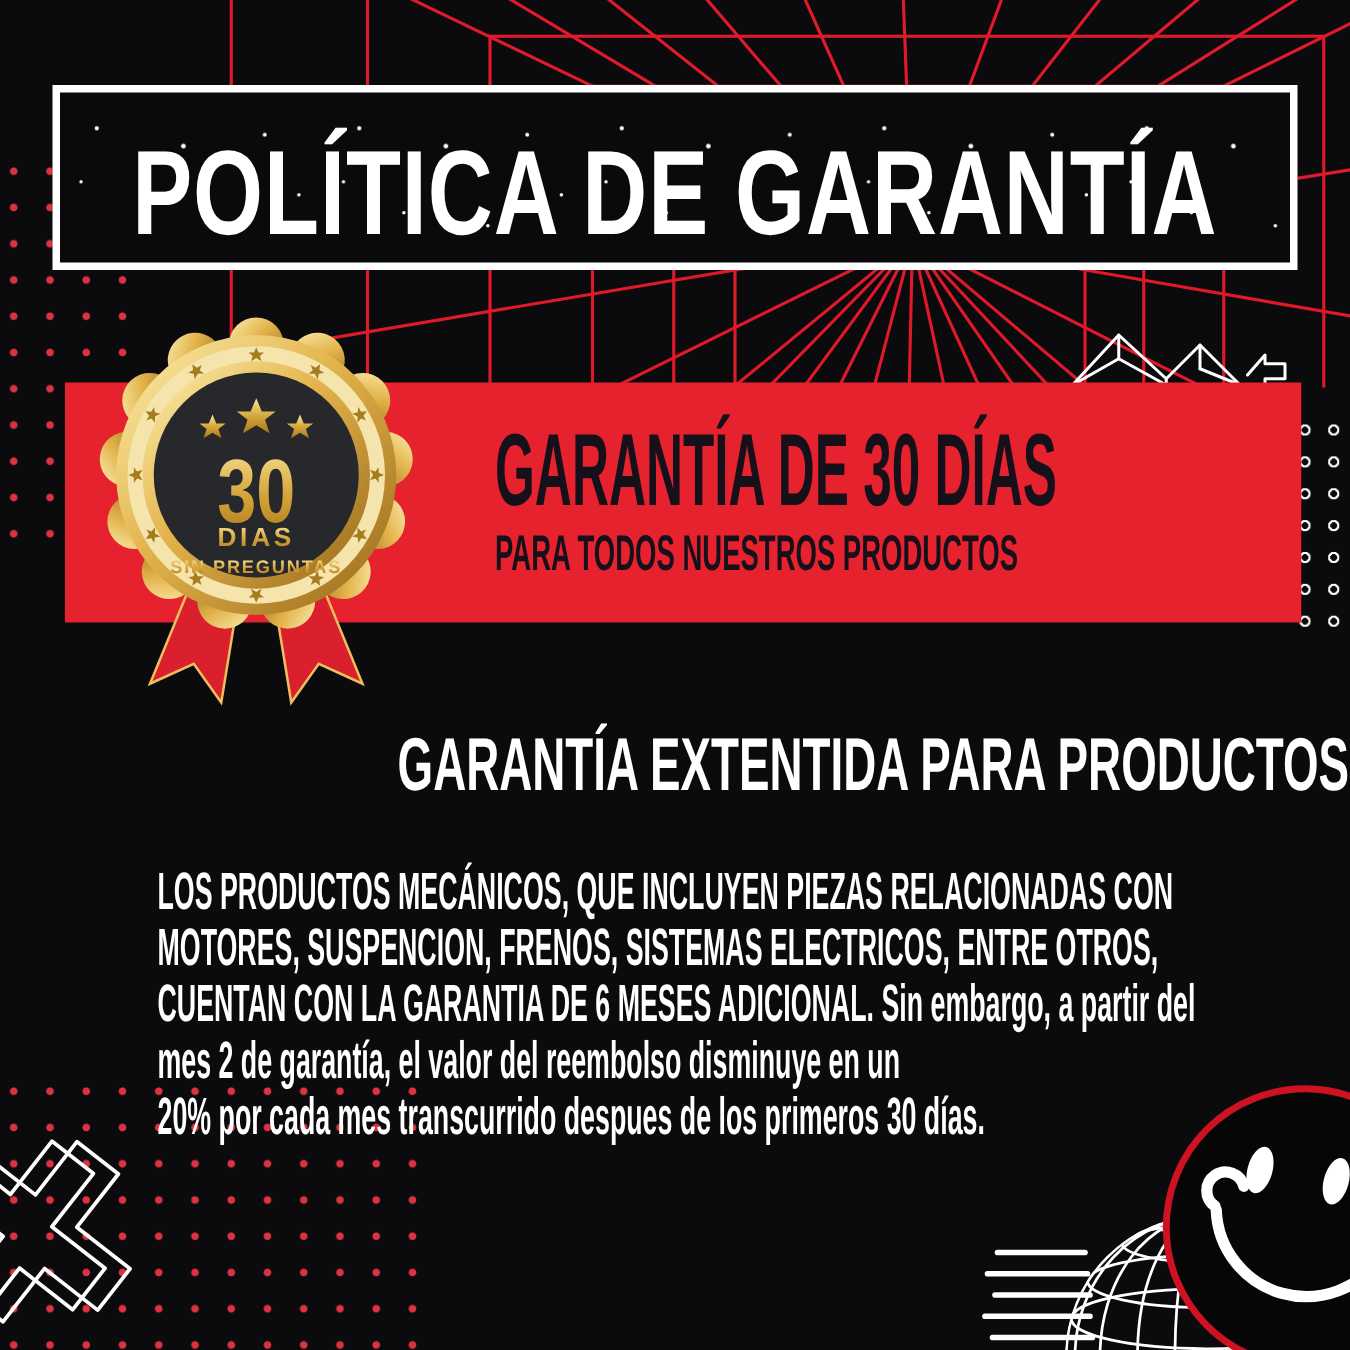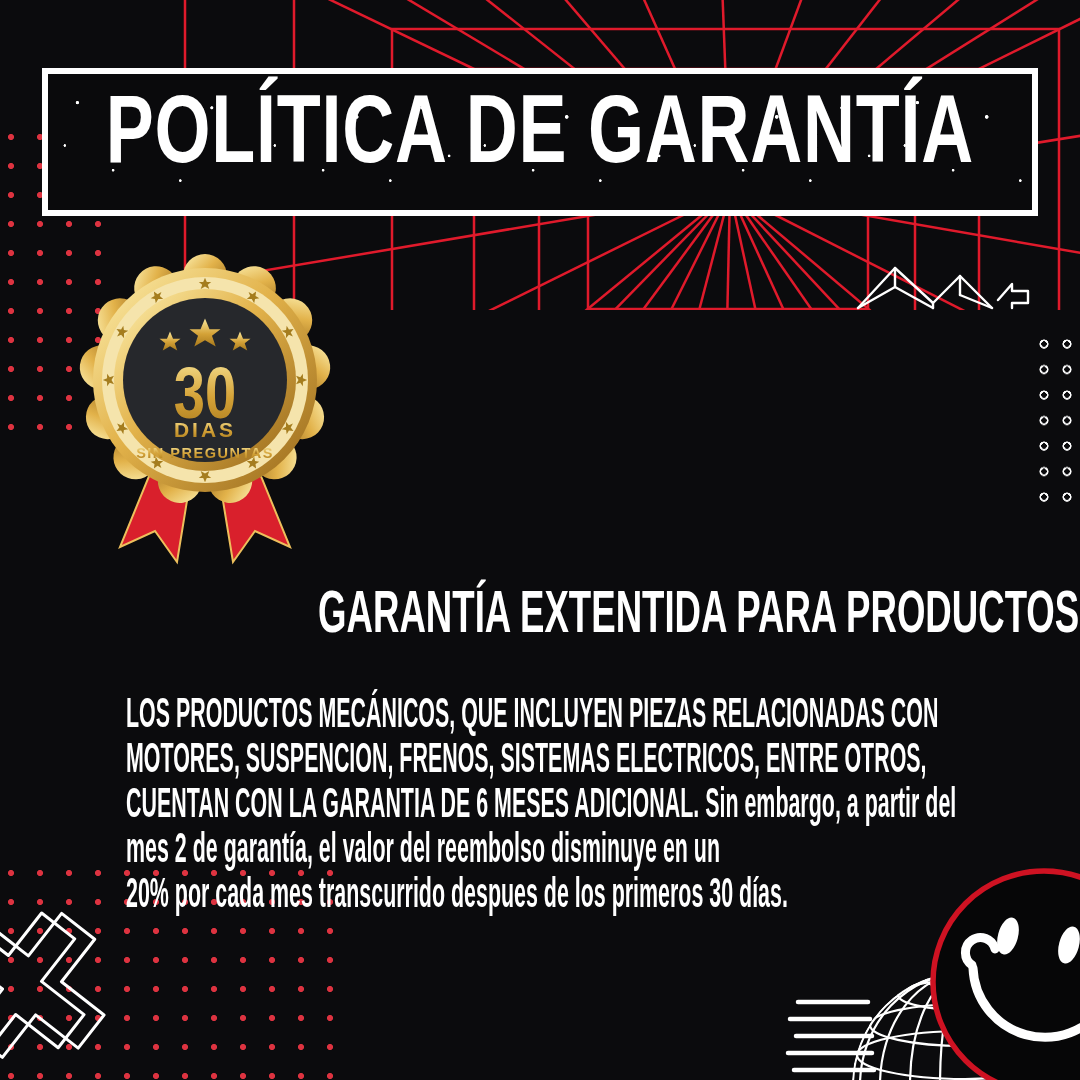--- a/index.html
+++ b/index.html
@@ -21,21 +21,21 @@
   
   .ring-dots{
     position:absolute;left:1038px;top:338px;width:47px;height:176px;z-index:2;
     background-image:radial-gradient(circle at 6px 6px,rgba(0,0,0,0) 2.6px,#ffffff 2.9px 4.3px,rgba(0,0,0,0) 4.8px);
     background-size:23px 25.5px;
   }
   
   .title-box{
     position:absolute;left:42px;top:68px;width:996px;height:148px;z-index:4;
     background-color:#0a0a0c;border:6px solid #ffffff;box-sizing:border-box;
-    display:flex;align-items:flex-start;justify-content:center;
+    display:flex;align-items:flex-end;justify-content:center;
     background-image:
       radial-gradient(circle at 14% 22%,#fff 1.3px,rgba(0,0,0,0) 2px),
       radial-gradient(circle at 31% 74%,#fff 1px,rgba(0,0,0,0) 1.7px),
       radial-gradient(circle at 47% 33%,#fff 1.5px,rgba(0,0,0,0) 2.2px),
       radial-gradient(circle at 63% 82%,#fff 1px,rgba(0,0,0,0) 1.7px),
       radial-gradient(circle at 78% 26%,#fff 1.2px,rgba(0,0,0,0) 1.9px),
       radial-gradient(circle at 91% 63%,#fff 1px,rgba(0,0,0,0) 1.7px),
       radial-gradient(circle at 8% 55%,#fff 1px,rgba(0,0,0,0) 1.6px);
     background-size:210px 130px;
   }
@@ -138,20 +138,30 @@
       <path d="M18 52 L55 12 L93 47 L120 20 L152 52"></path>
       <path d="M18 52 L55 31 L93 52"></path>
       <path d="M120 39 L152 52"></path>
       <line x1="55" y1="12" x2="55" y2="31"></line>
       <line x1="93" y1="47" x2="93" y2="52"></line>
       <line x1="120" y1="20" x2="120" y2="39"></line>
       <path d="M158 44 L172 28 L172 35 L188 35 L188 47 L172 47 L172 52"></path>
     </g>
   </svg>
 
+  <div class="banner">
+    <div class="banner-text">
+      <div class="banner-headline">
+        <span class="cond">GARANTÍA DE 30 DÍAS</span>
+      </div>
+      <div class="banner-subheadline">
+        <span class="cond">PARA TODOS NUESTROS PRODUCTOS</span>
+      </div>
+    </div>
+  </div>
 
   <svg class="badge-svg" width="274" height="322" viewBox="0 0 274 322">
     <defs>
       <linearGradient id="gradGold" x1="0" y1="0" x2="1" y2="1">
         <stop offset="0" stop-color="#fdf0b0"></stop>
         <stop offset="0.45" stop-color="#e2b24a"></stop>
         <stop offset="1" stop-color="#96671a"></stop>
       </linearGradient>
       <linearGradient id="gradGoldText" x1="0" y1="0" x2="0" y2="1">
         <stop offset="0" stop-color="#f9e79b"></stop>

